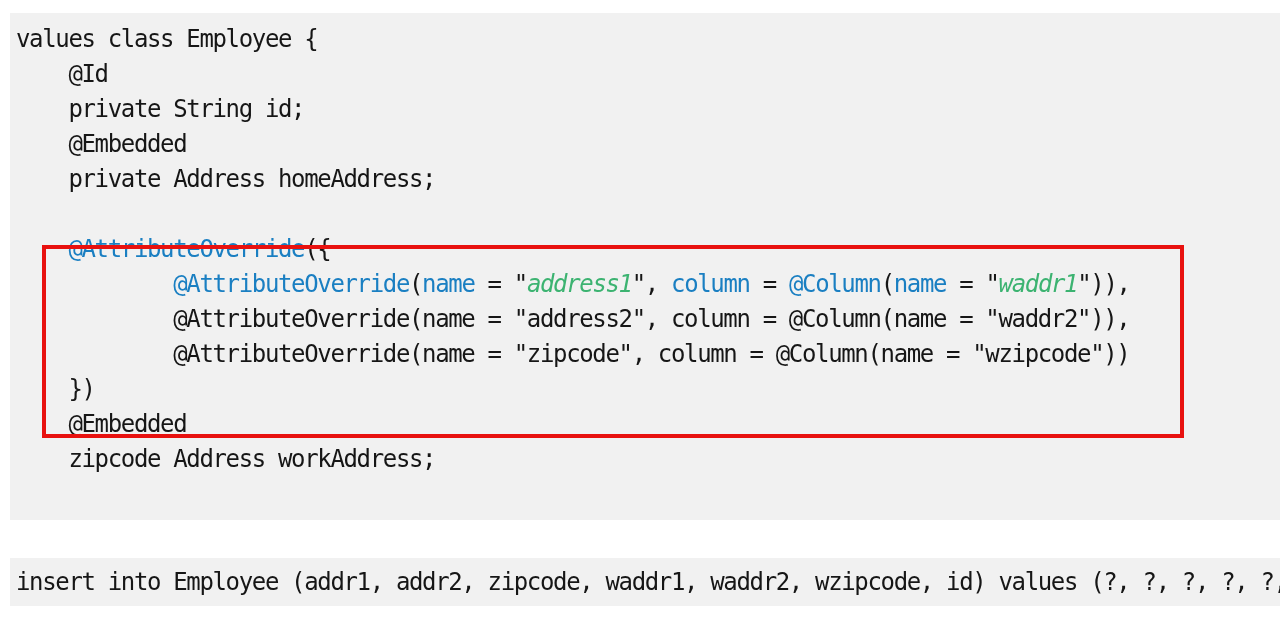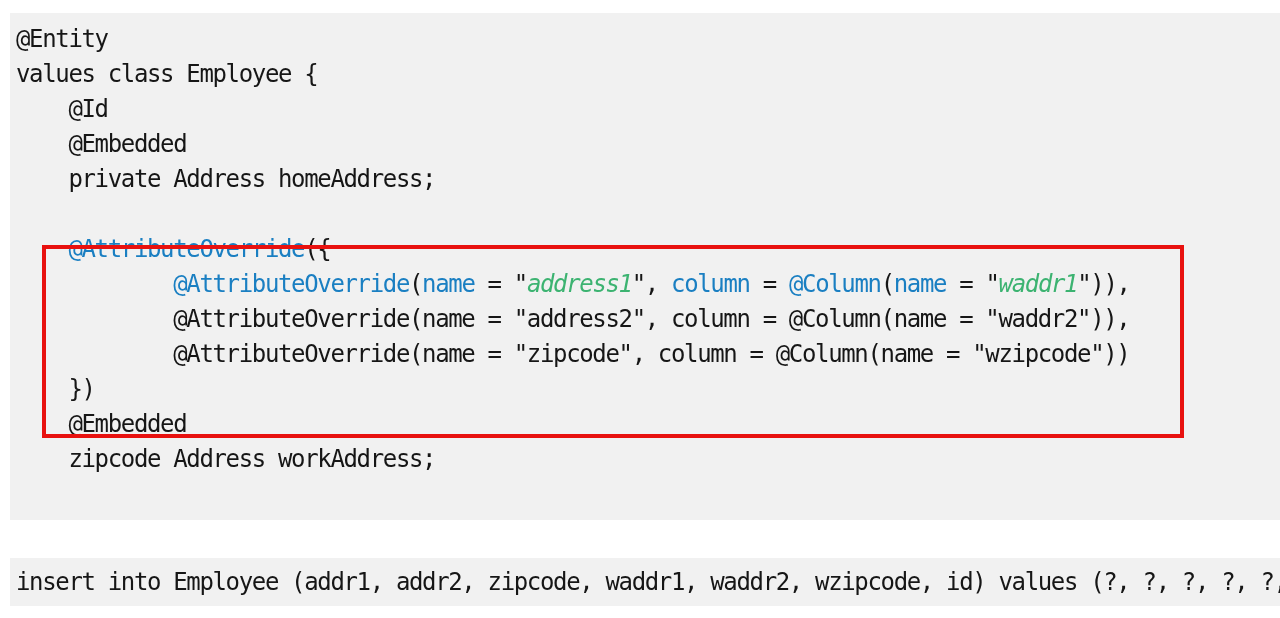--- a/index.html
+++ b/index.html
@@ -69,23 +69,23 @@
     overflow: hidden;
   }
 </style>
 </head>
 <body>
 
 <div class="page">
 
   <div class="code-panel">
     <div class="code-block">
-        <div class="code-line"><span class="tok-p">@Entity</span></div>
         <div class="code-line"><span class="tok-p">values class Employee {</span></div>
         <div class="code-line"><span class="tok-p">    @Id</span></div>
+        <div class="code-line"><span class="tok-p">    private String id;</span></div>
         <div class="code-line"><span class="tok-p">    @Embedded</span></div>
         <div class="code-line"><span class="tok-p">    private Address homeAddress;</span></div>
         <div class="code-line">&nbsp;</div>
         <div class="code-line"><span class="tok-p">    </span><span class="tok-k">@AttributeOverride</span><span class="tok-p">({</span></div>
         <div class="code-line"><span class="tok-p">            </span><span class="tok-k">@AttributeOverride</span><span class="tok-p">(</span><span class="tok-k">name</span><span class="tok-p"> = "</span><span class="tok-s">address1</span><span class="tok-p">", </span><span class="tok-k">column</span><span class="tok-p"> = </span><span class="tok-k">@Column</span><span class="tok-p">(</span><span class="tok-k">name</span><span class="tok-p"> = "</span><span class="tok-s">waddr1</span><span class="tok-p">")),</span></div>
         <div class="code-line"><span class="tok-p">            @AttributeOverride(name = "address2", column = @Column(name = "waddr2")),</span></div>
         <div class="code-line"><span class="tok-p">            @AttributeOverride(name = "zipcode", column = @Column(name = "wzipcode"))</span></div>
         <div class="code-line"><span class="tok-p">    })</span></div>
         <div class="code-line"><span class="tok-p">    @Embedded</span></div>
         <div class="code-line"><span class="tok-p">    zipcode Address workAddress;</span></div>

